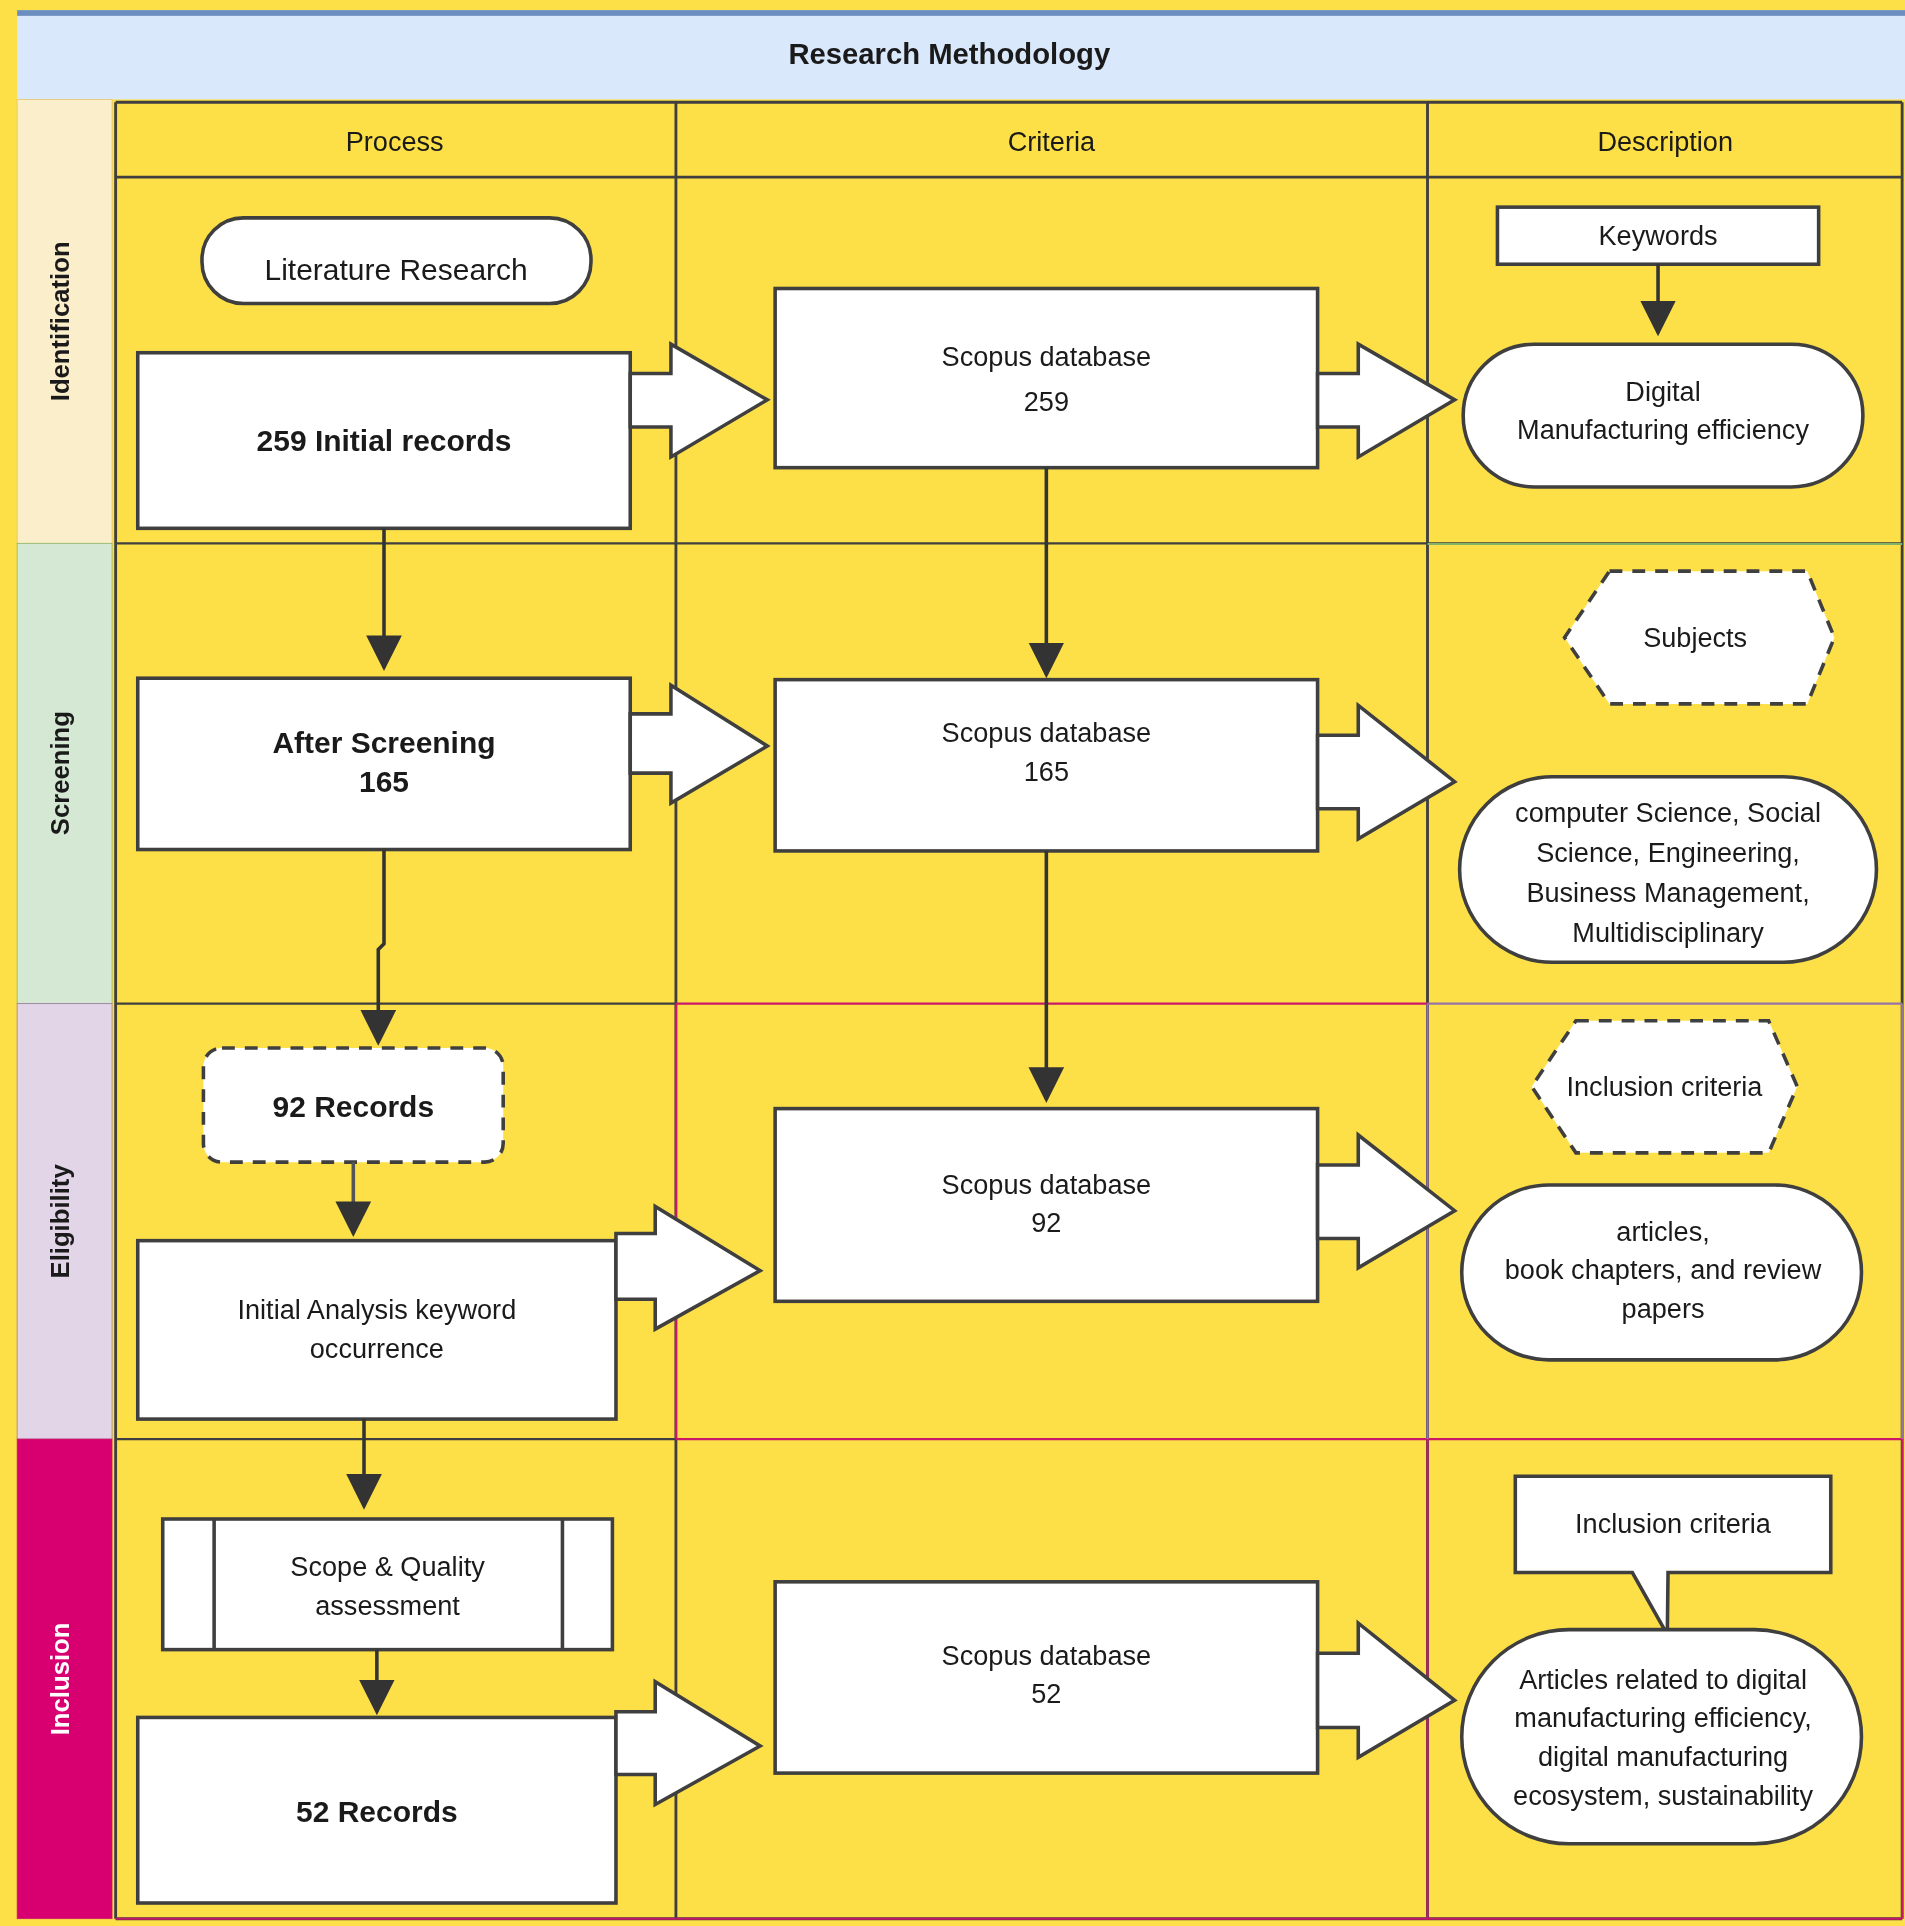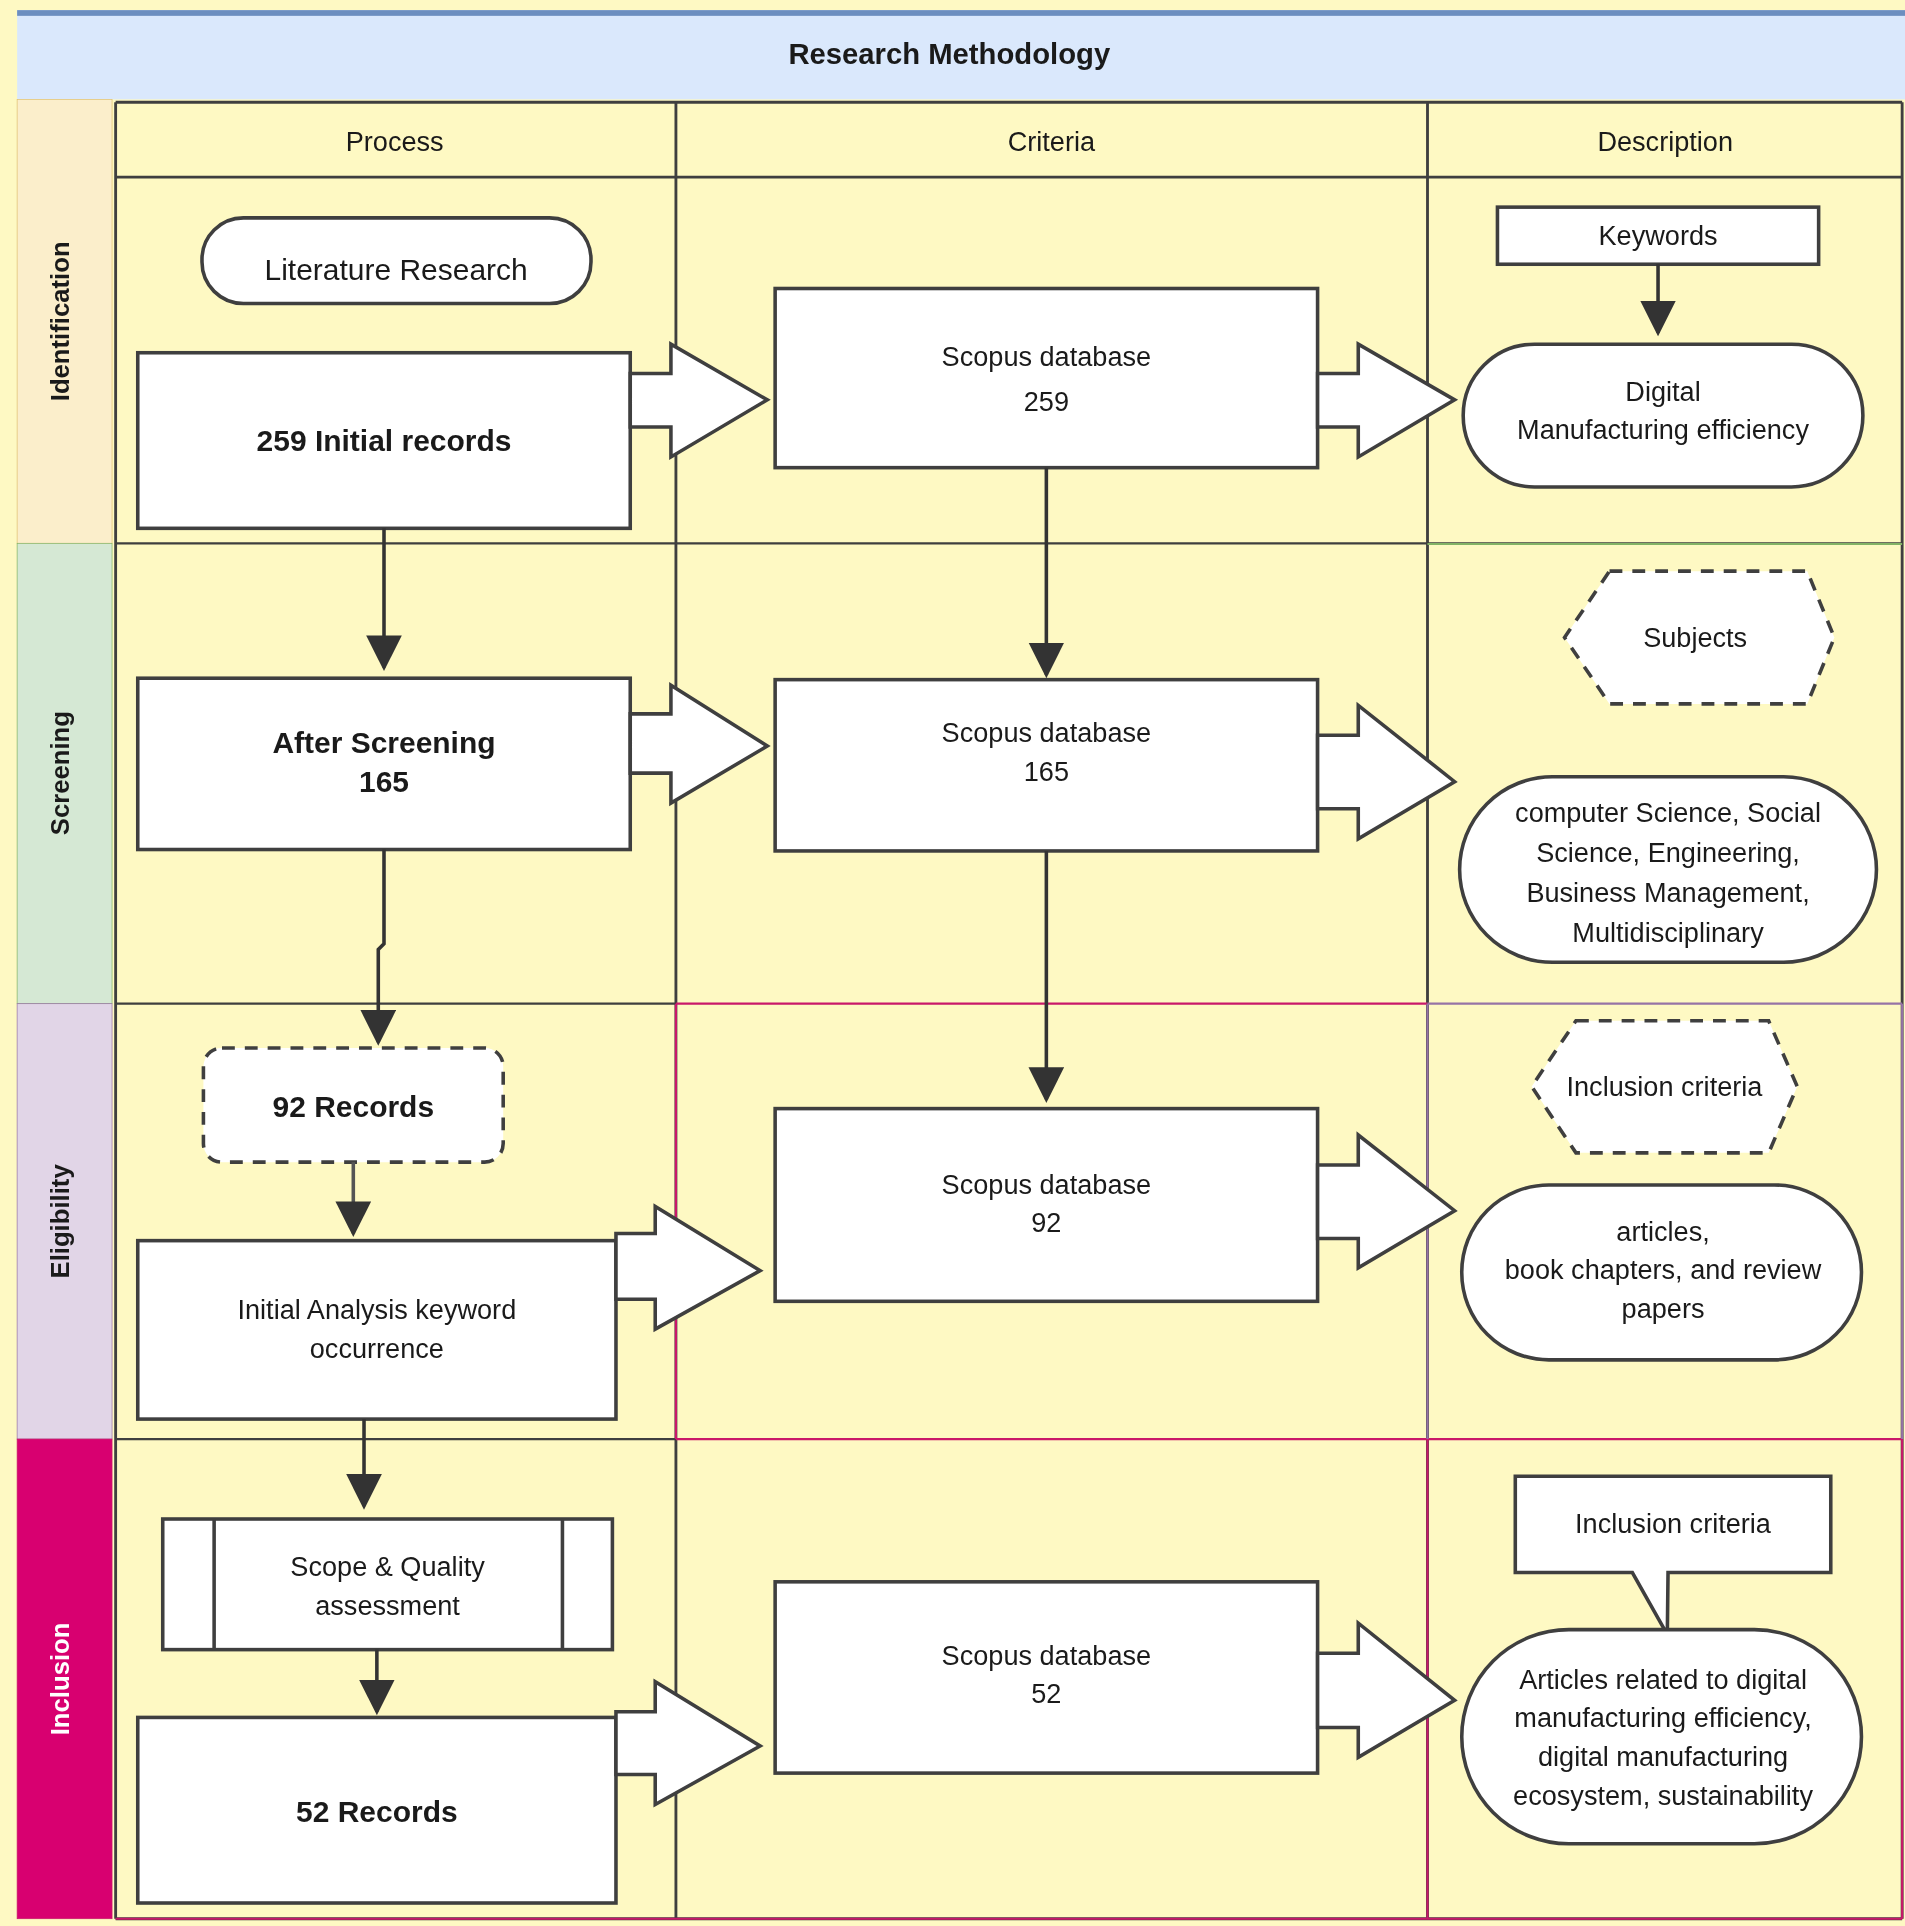--- a/index.html
+++ b/index.html
@@ -1,17 +1,17 @@
 <!DOCTYPE html>
 <html style="font-size:11.4px"><head>
 <meta charset="utf-8">
 <style>
   html,body{margin:0;padding:0;background:#ffffff;}
   body{font-family:"Liberation Sans",sans-serif;}
-  #root{position:relative;width:1905px;height:1926px;background:#fef9c3;overflow:hidden;}
+  #root{position:relative;width:1905px;height:1926px;background:#fde047;overflow:hidden;}
   svg{position:absolute;left:0;top:0;width:1905px;height:1926px;}
   .lbl{font-family:"Liberation Sans",sans-serif;fill:#1a1a1a;}
   .bold{font-weight:bold;}
 </style>
 </head>
 <body>
 
 <div id="root">
 <svg viewBox="0 0 2669 2698" xmlns="http://www.w3.org/2000/svg">
   <defs>

